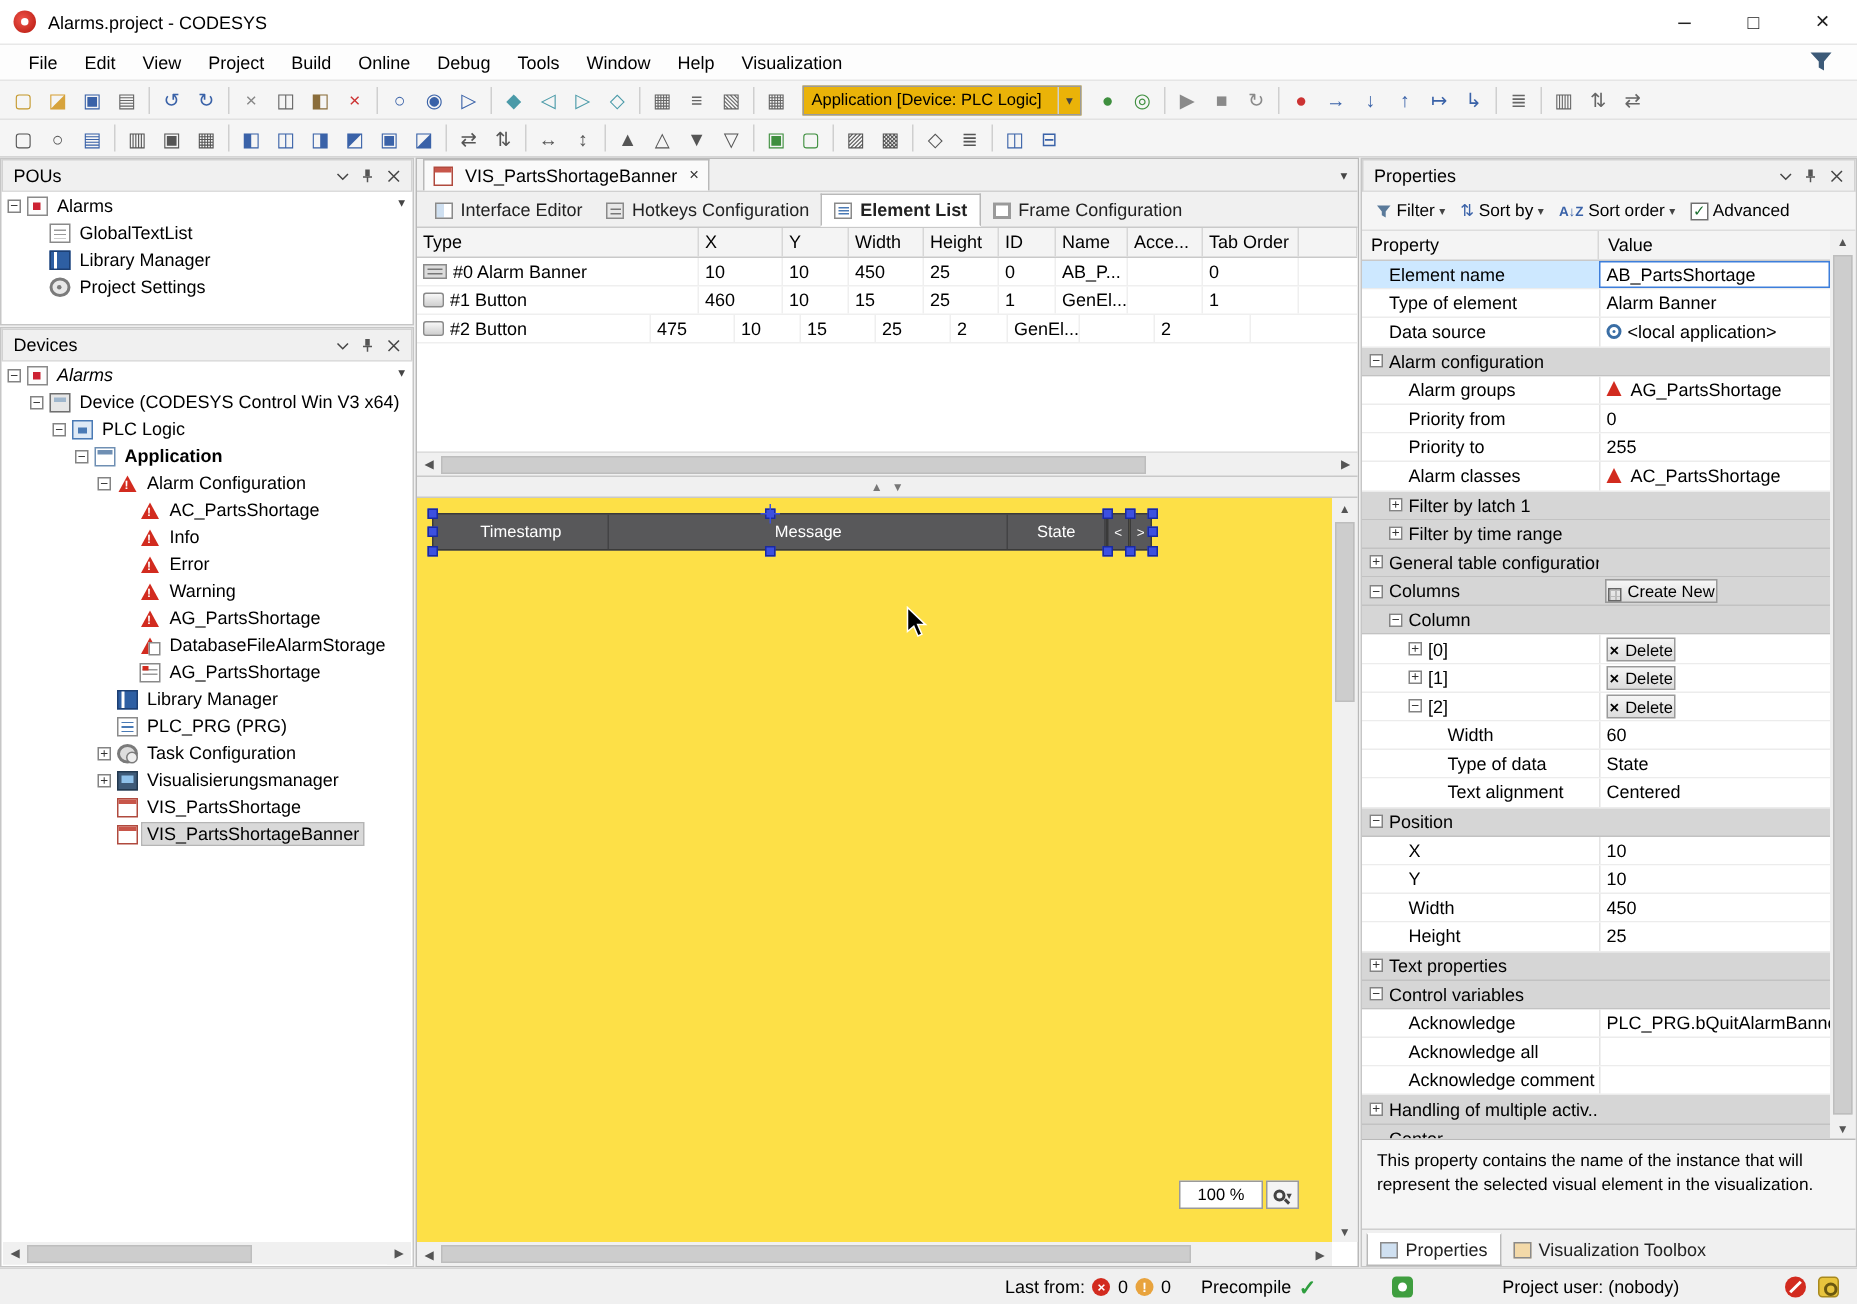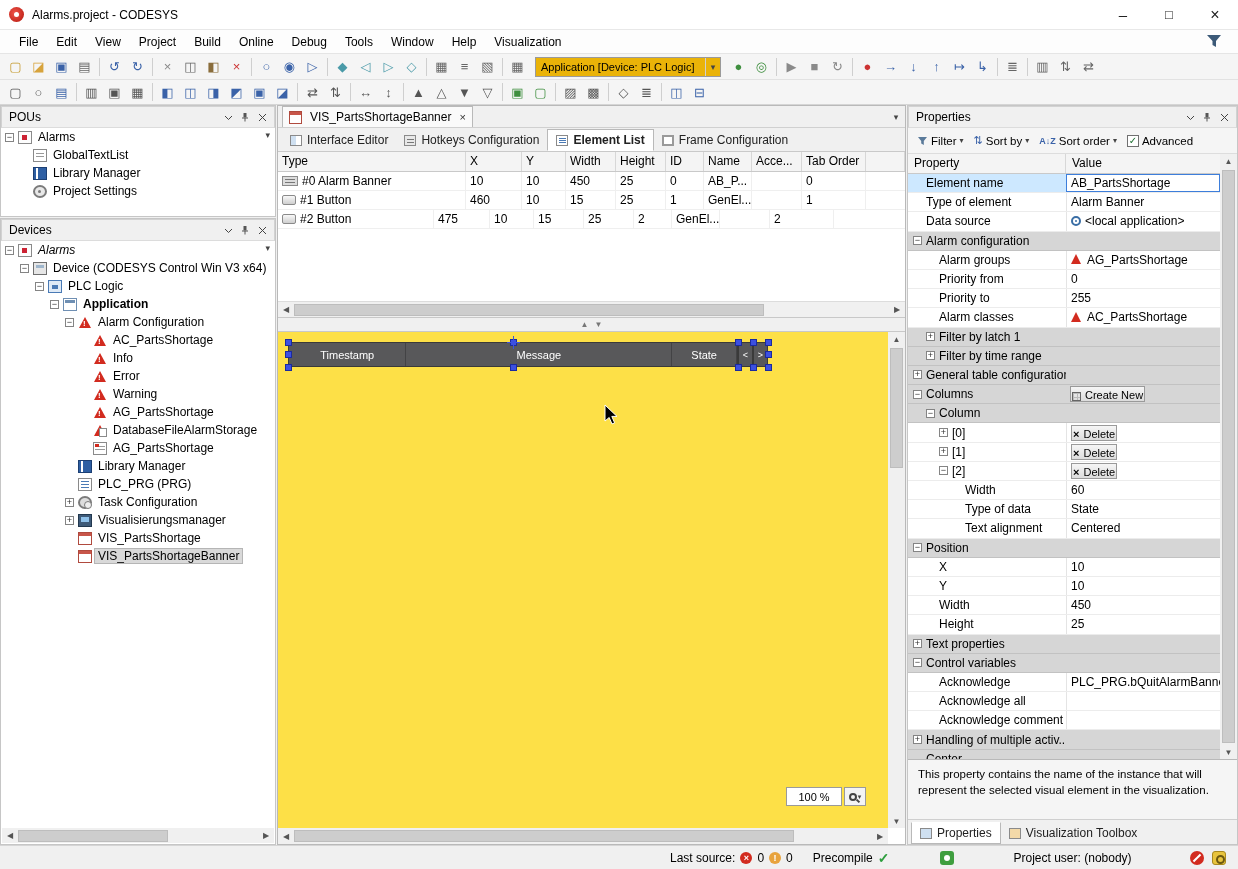--- a/index.html
+++ b/index.html
@@ -1171,21 +1171,21 @@
     <div class="ptab">
       <span class="ptab-ic toolbox"></span>
       <span>Visualization Toolbox</span>
     </div>
   </div>
 </div>
 
 <div id="statusbar">
   <span style="width:660px"></span>
   <span class="sb-sec">
-    <span>Last source:</span>
+    <span>Last from:</span>
     <span class="dot err">×</span>
     <span>0</span>
     <span class="dot warn">!</span>
     <span>0</span>
   </span>
   <span class="sb-sec">
     <span>Precompile</span>
     <span class="check">✓</span>
   </span>
   <span class="sb-sec" style="margin-left:30px">

